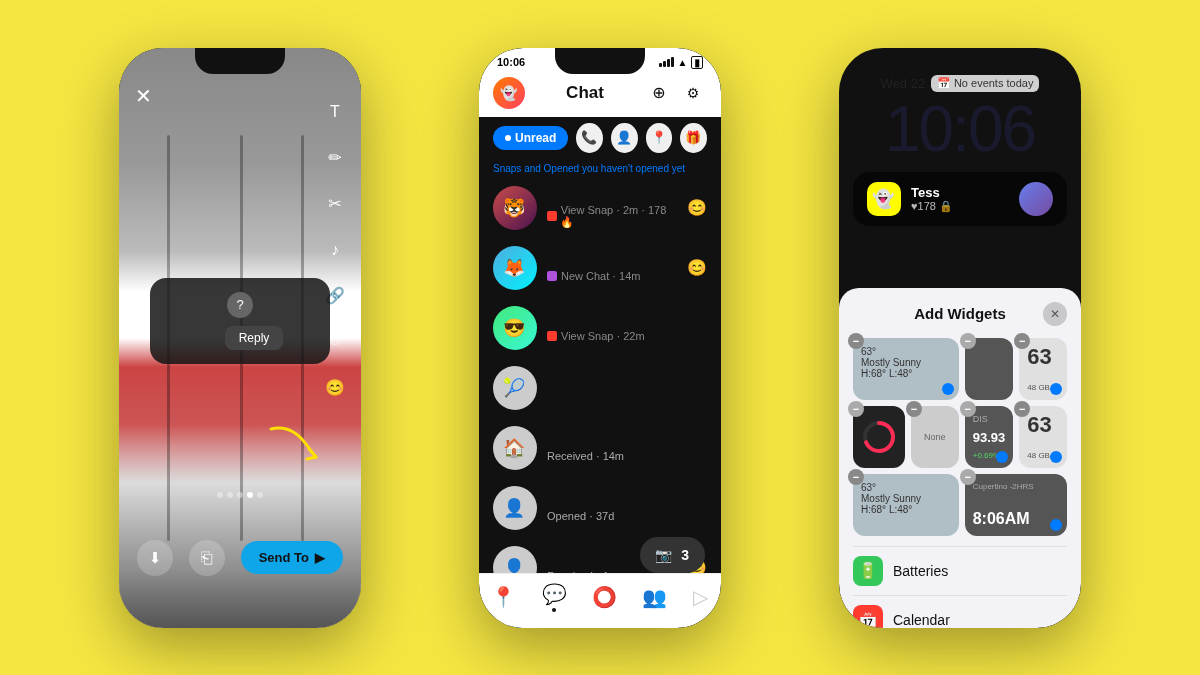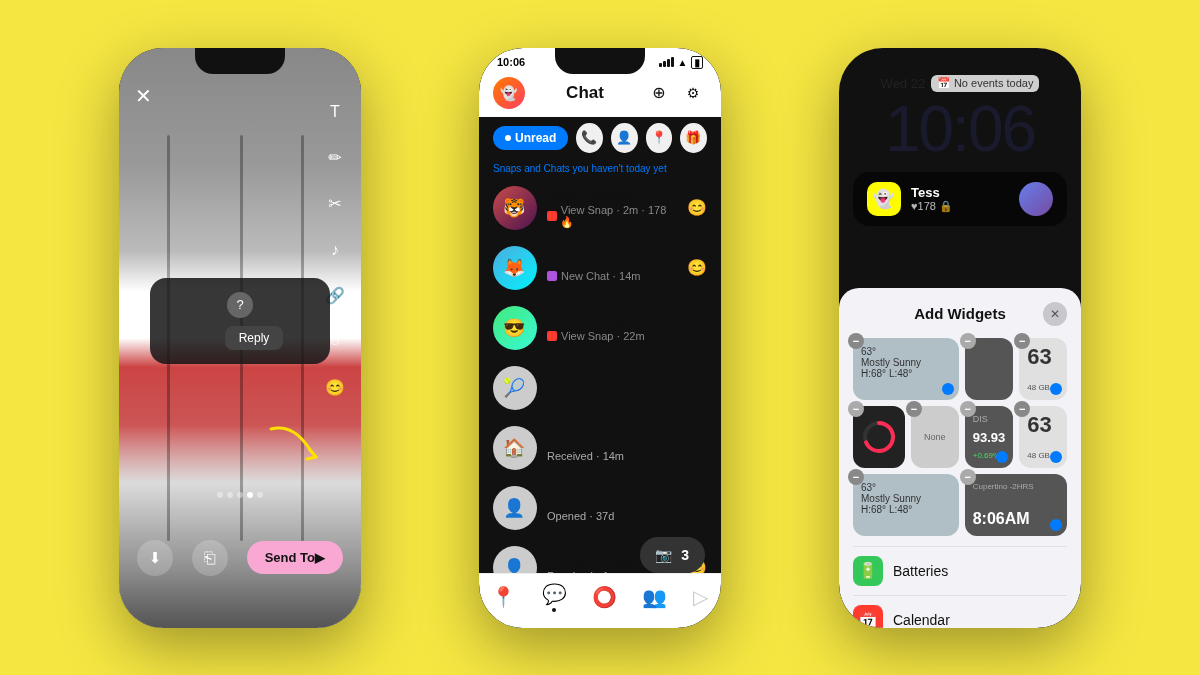--- a/index.html
+++ b/index.html
@@ -188,28 +188,29 @@
       height: 36px;
       background: rgba(255,255,255,0.2);
       border-radius: 50%;
       display: flex;
       align-items: center;
       justify-content: center;
       color: white;
       font-size: 15px;
     }
     .snap-send-btn {
-      background: #f9a8d4;
+      background: #0ea5e9;
       color: #111;
       border-radius: 24px;
       padding: 9px 18px;
       font-weight: 700;
       font-size: 13px;
       display: flex;
       align-items: center;
+      gap: 6px;
     }
     .chat-status-bar {
       background: #fff;
       display: flex;
       justify-content: space-between;
       align-items: center;
       padding: 8px 18px 4px;
       font-size: 11px;
       font-weight: 600;
     }
@@ -681,21 +682,21 @@
         <div class="chat-unread-btn">
           <span style="width:6px;height:6px;background:white;border-radius:50%;display:inline-block;"></span>
           <span>Unread</span>
         </div>
         <div class="chat-filter-icon">📞</div>
         <div class="chat-filter-icon">👤</div>
         <div class="chat-filter-icon">📍</div>
         <div class="chat-filter-icon">🎁</div>
       </div>
 
-      <div class="chat-section-label">Snaps and Chats you haven't today yet</div>
+      <div class="chat-section-label">Snaps and Opened you haven't opened yet</div>
 
       <div class="chat-list">
 
         <div class="chat-item">
           <div class="chat-avatar chat-av-1">
               <span style="font-size:18px;">🐯</span>
             </div>
           <div class="chat-item-info">
             <div class="chat-item-name">Tess Jacobs</div>
             <div class="chat-item-sub">

